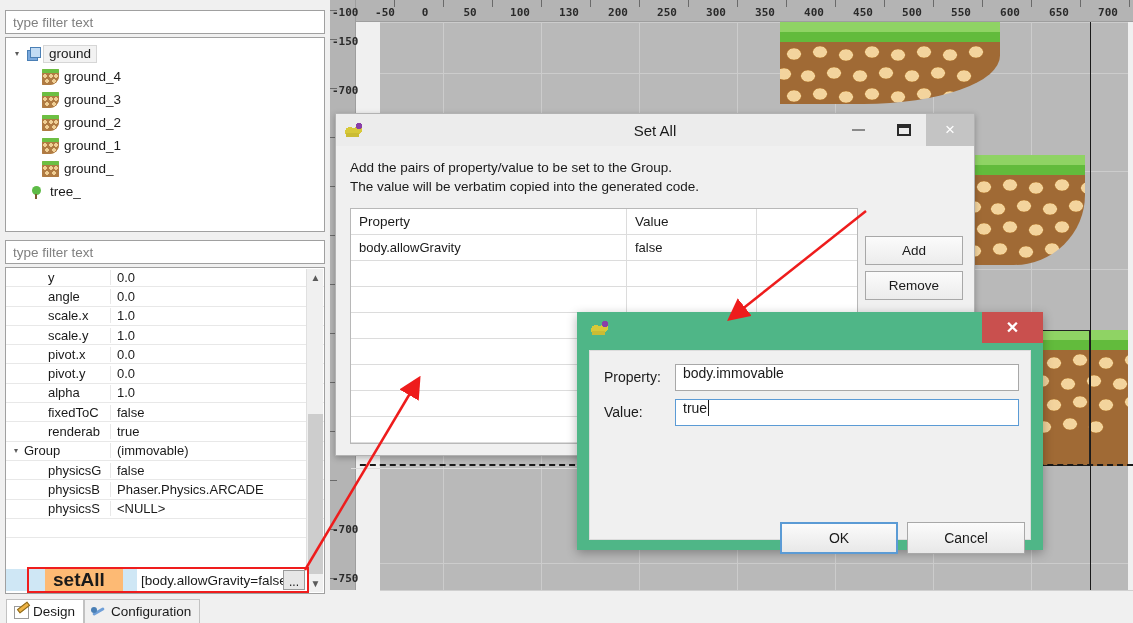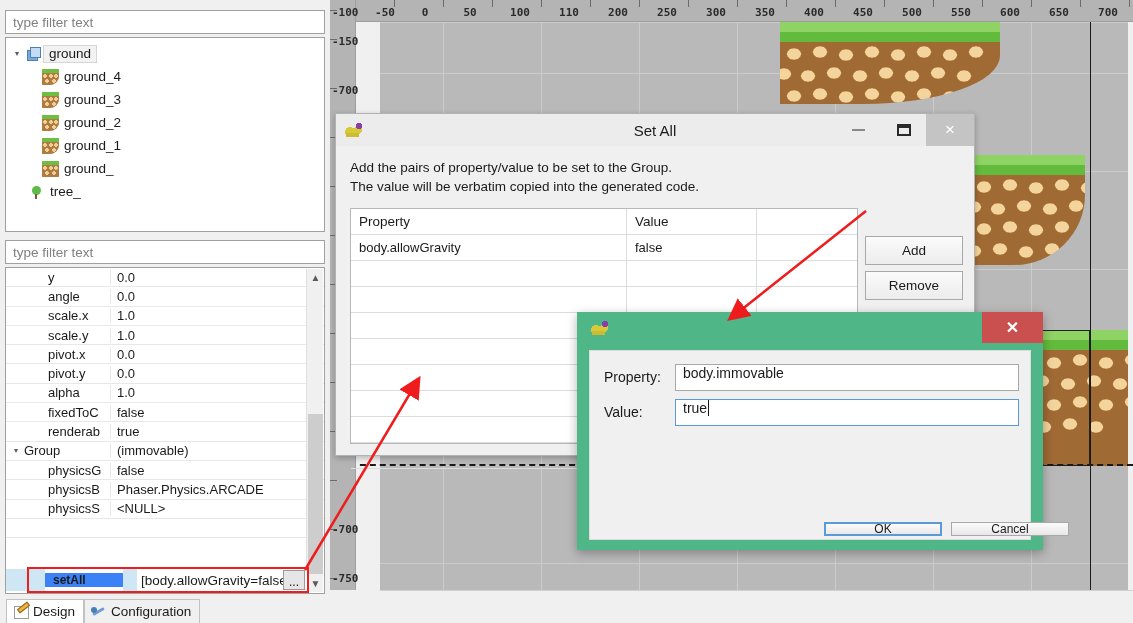--- a/index.html
+++ b/index.html
@@ -105,22 +105,22 @@
   .prop-row.grouprow { position: relative; }
 
   
   #setall-wrap {
     position: absolute; left: 27px; top: 559px; width: 282px; height: 26px;
     border: 2px solid #ef1d1d; background: #ffffff; z-index: 6;
     display: flex; align-items: center;
   }
   #setall-wrap .sel-pad { width: 16px; height: 22px; background: #cfe7f5; flex:0 0 16px;}
   #setall-wrap .sname {
-    width: 78px; flex: 0 0 78px; font-weight: bold; font-size: 12px;
-    padding-left: 8px; background:#3b82f6;
+    width: 78px; flex: 0 0 78px; font-weight: bold; font-size: 19px;
+    padding-left: 8px; background:#fdba74;
   }
   #setall-wrap .sel-pad2 { width: 14px; height: 22px; background: #cfe7f5; flex:0 0 14px;}
   #setall-wrap .sval { flex: 1; padding-left: 4px; overflow: hidden; white-space: nowrap; font-size: 13.5px;}
   #setall-wrap .dots-btn {
     width: 22px; height: 20px; flex: 0 0 22px; margin-right: 2px;
     border: 1px solid #9a9a9a; background: #e6e6e6;
     display: flex; align-items: flex-end; justify-content: center;
     font-size: 12px; line-height: 10px; padding-bottom: 2px;
   }
   
@@ -359,24 +359,24 @@
     background: #ffffff; border: 1px solid #a8a8a8; font-size: 14px;
     display: flex; align-items: flex-start; padding-left: 7px;
   }
   #pd-input-prop { top: 13px; }
   #pd-input-val { top: 48px; border: 1px solid #5b9bd5; }
   .caret {
     display: inline-block; width: 1px; height: 16px; background: #1a1a1a;
     margin-left: 1px;
   }
   .pd-btn {
-    position: absolute; top: 171px; width: 118px; height: 14px;
+    position: absolute; top: 171px; width: 118px; height: 32px;
     background: linear-gradient(#fbfbfb, #e8e8e8);
-    border: 1px solid #a8a8a8; font-size: 12px;
-    display: flex; align-items: center; justify-content: center; margin-left: 44px;
+    border: 1px solid #a8a8a8; font-size: 14px;
+    display: flex; align-items: center; justify-content: center;
   }
   #pd-ok { left: 190px; border: 2px solid #5b9bd5; }
   #pd-cancel { left: 317px; }
 
   
   #annotations { position: absolute; left: 0; top: 0; width: 1133px; height: 623px; z-index: 30; pointer-events: none; }
 
   
   #right-strip {
     position: absolute; left: 1128px; top: 0; width: 5px; height: 590px; background: #f0f0f0;
@@ -449,21 +449,21 @@
       <div class="rt-tick" style="left:652px"></div>
       <div class="rt-tick" style="left:701px"></div>
       <div class="rt-tick" style="left:750px"></div>
       <div class="rt-tick" style="left:799px"></div>
 
       <div class="rt-lbl" style="left:8px">-100</div>
       <div class="rt-lbl" style="left:55px">-50</div>
       <div class="rt-lbl" style="left:95px">0</div>
       <div class="rt-lbl" style="left:140px">50</div>
       <div class="rt-lbl" style="left:190px">100</div>
-      <div class="rt-lbl" style="left:239px">110</div>
+      <div class="rt-lbl" style="left:239px">130</div>
       <div class="rt-lbl" style="left:288px">200</div>
       <div class="rt-lbl" style="left:337px">250</div>
       <div class="rt-lbl" style="left:386px">300</div>
       <div class="rt-lbl" style="left:435px">350</div>
       <div class="rt-lbl" style="left:484px">400</div>
       <div class="rt-lbl" style="left:533px">450</div>
       <div class="rt-lbl" style="left:582px">500</div>
       <div class="rt-lbl" style="left:631px">550</div>
       <div class="rt-lbl" style="left:680px">600</div>
       <div class="rt-lbl" style="left:729px">650</div>

